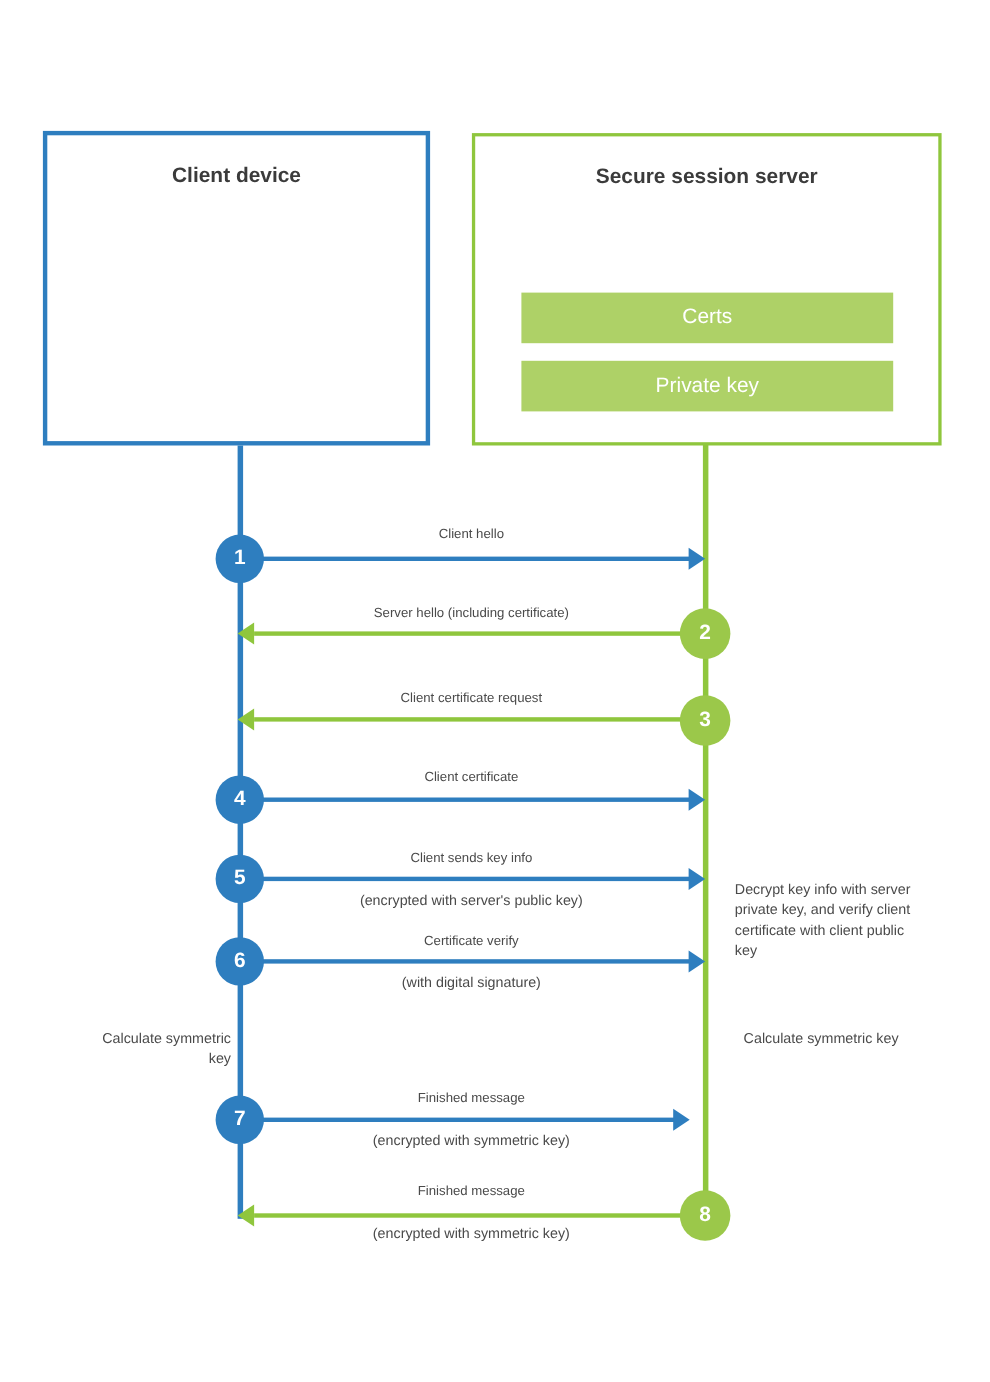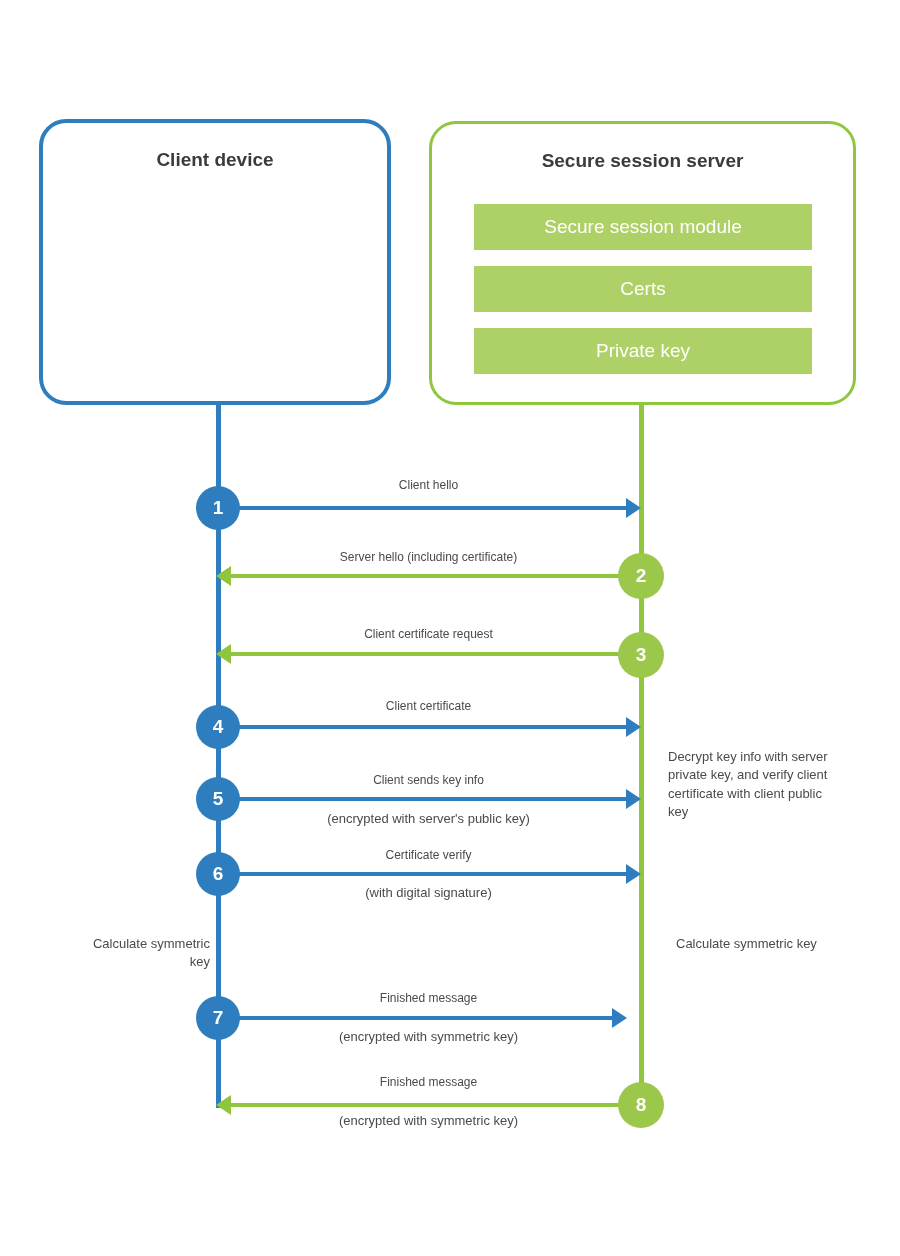--- a/index.html
+++ b/index.html
@@ -10,21 +10,21 @@
   }
   #canvas{position:absolute;inset:0;}
 
   .page-title{
     position:absolute;left:38px;top:28px;
     font-size:25px;font-weight:400;color:#5a5a5a;
     letter-spacing:.2px;white-space:nowrap;
   }
 
   
-  .entity{position:absolute;background:#ffffff;box-sizing:border-box;border-radius:27px;}
+  .entity{position:absolute;background:#ffffff;box-sizing:border-box;}
   .entity.client{left:39px;top:119px;width:352px;height:286px;border:4px solid #2E7EBF;}
   .entity.server{left:429px;top:121px;width:427px;height:284px;border:3px solid #8FC63D;}
 
   .entity-title{
     position:absolute;left:0;right:0;top:26px;text-align:center;
     font-size:19px;font-weight:bold;color:#3b3b3b;
   }
 
   .inner-block{
     position:absolute;display:flex;align-items:center;justify-content:center;
@@ -80,21 +80,20 @@
 
 <div id="canvas">
 
 
   <div class="entity client">
     <div class="entity-title">Client device</div>
   </div>
 
   <div class="entity server">
     <div class="entity-title">Secure session server</div>
-    <div class="srv-block b0">Secure session module</div>
     <div class="srv-block b2">Private key</div>
     <div class="srv-block b1">Certs</div>
   </div>
 
   <div class="lifeline client"></div>
   <div class="lifeline server"></div>
 
   <div class="msg-label" style="left:218px;top:478px;width:421px;">Client hello</div>
   <div class="arrow-line" style="left:218px;top:506px;width:410px;background:#2E7EBF;"></div>
   <div class="arrow-head" style="left:626px;top:498px;border-top:10px solid transparent;border-bottom:10px solid transparent;border-left:15px solid #2E7EBF;"></div>
@@ -120,21 +119,21 @@
   <div class="arrow-head" style="left:626px;top:789px;border-top:10px solid transparent;border-bottom:10px solid transparent;border-left:15px solid #2E7EBF;"></div>
   <div class="msg-sub" style="left:218px;top:811px;width:421px;">(encrypted with server's public key)</div>
   <div class="step-circle blue" style="left:196px;top:777px;">5</div>
 
   <div class="msg-label" style="left:218px;top:848px;width:421px;">Certificate verify</div>
   <div class="arrow-line" style="left:218px;top:872px;width:410px;background:#2E7EBF;"></div>
   <div class="arrow-head" style="left:626px;top:864px;border-top:10px solid transparent;border-bottom:10px solid transparent;border-left:15px solid #2E7EBF;"></div>
   <div class="msg-sub" style="left:218px;top:885px;width:421px;">(with digital signature)</div>
   <div class="step-circle blue" style="left:196px;top:852px;">6</div>
 
-  <div class="side-note right" style="left:668px;top:748px;width:170px;">Decrypt key info with server private key, and verify client certificate with client public key</div>
+  <div class="side-note right" style="left:668px;top:800px;width:170px;">Decrypt key info with server private key, and verify client certificate with client public key</div>
 
   <div class="side-note left" style="left:76px;top:935px;width:134px;">Calculate symmetric key</div>
   <div class="side-note right" style="left:676px;top:935px;width:150px;">Calculate symmetric key</div>
 
   <div class="msg-label" style="left:218px;top:991px;width:421px;">Finished message</div>
   <div class="arrow-line" style="left:218px;top:1016px;width:396px;background:#2E7EBF;"></div>
   <div class="arrow-head" style="left:612px;top:1008px;border-top:10px solid transparent;border-bottom:10px solid transparent;border-left:15px solid #2E7EBF;"></div>
   <div class="msg-sub" style="left:218px;top:1029px;width:421px;">(encrypted with symmetric key)</div>
   <div class="step-circle blue" style="left:196px;top:996px;">7</div>
 

